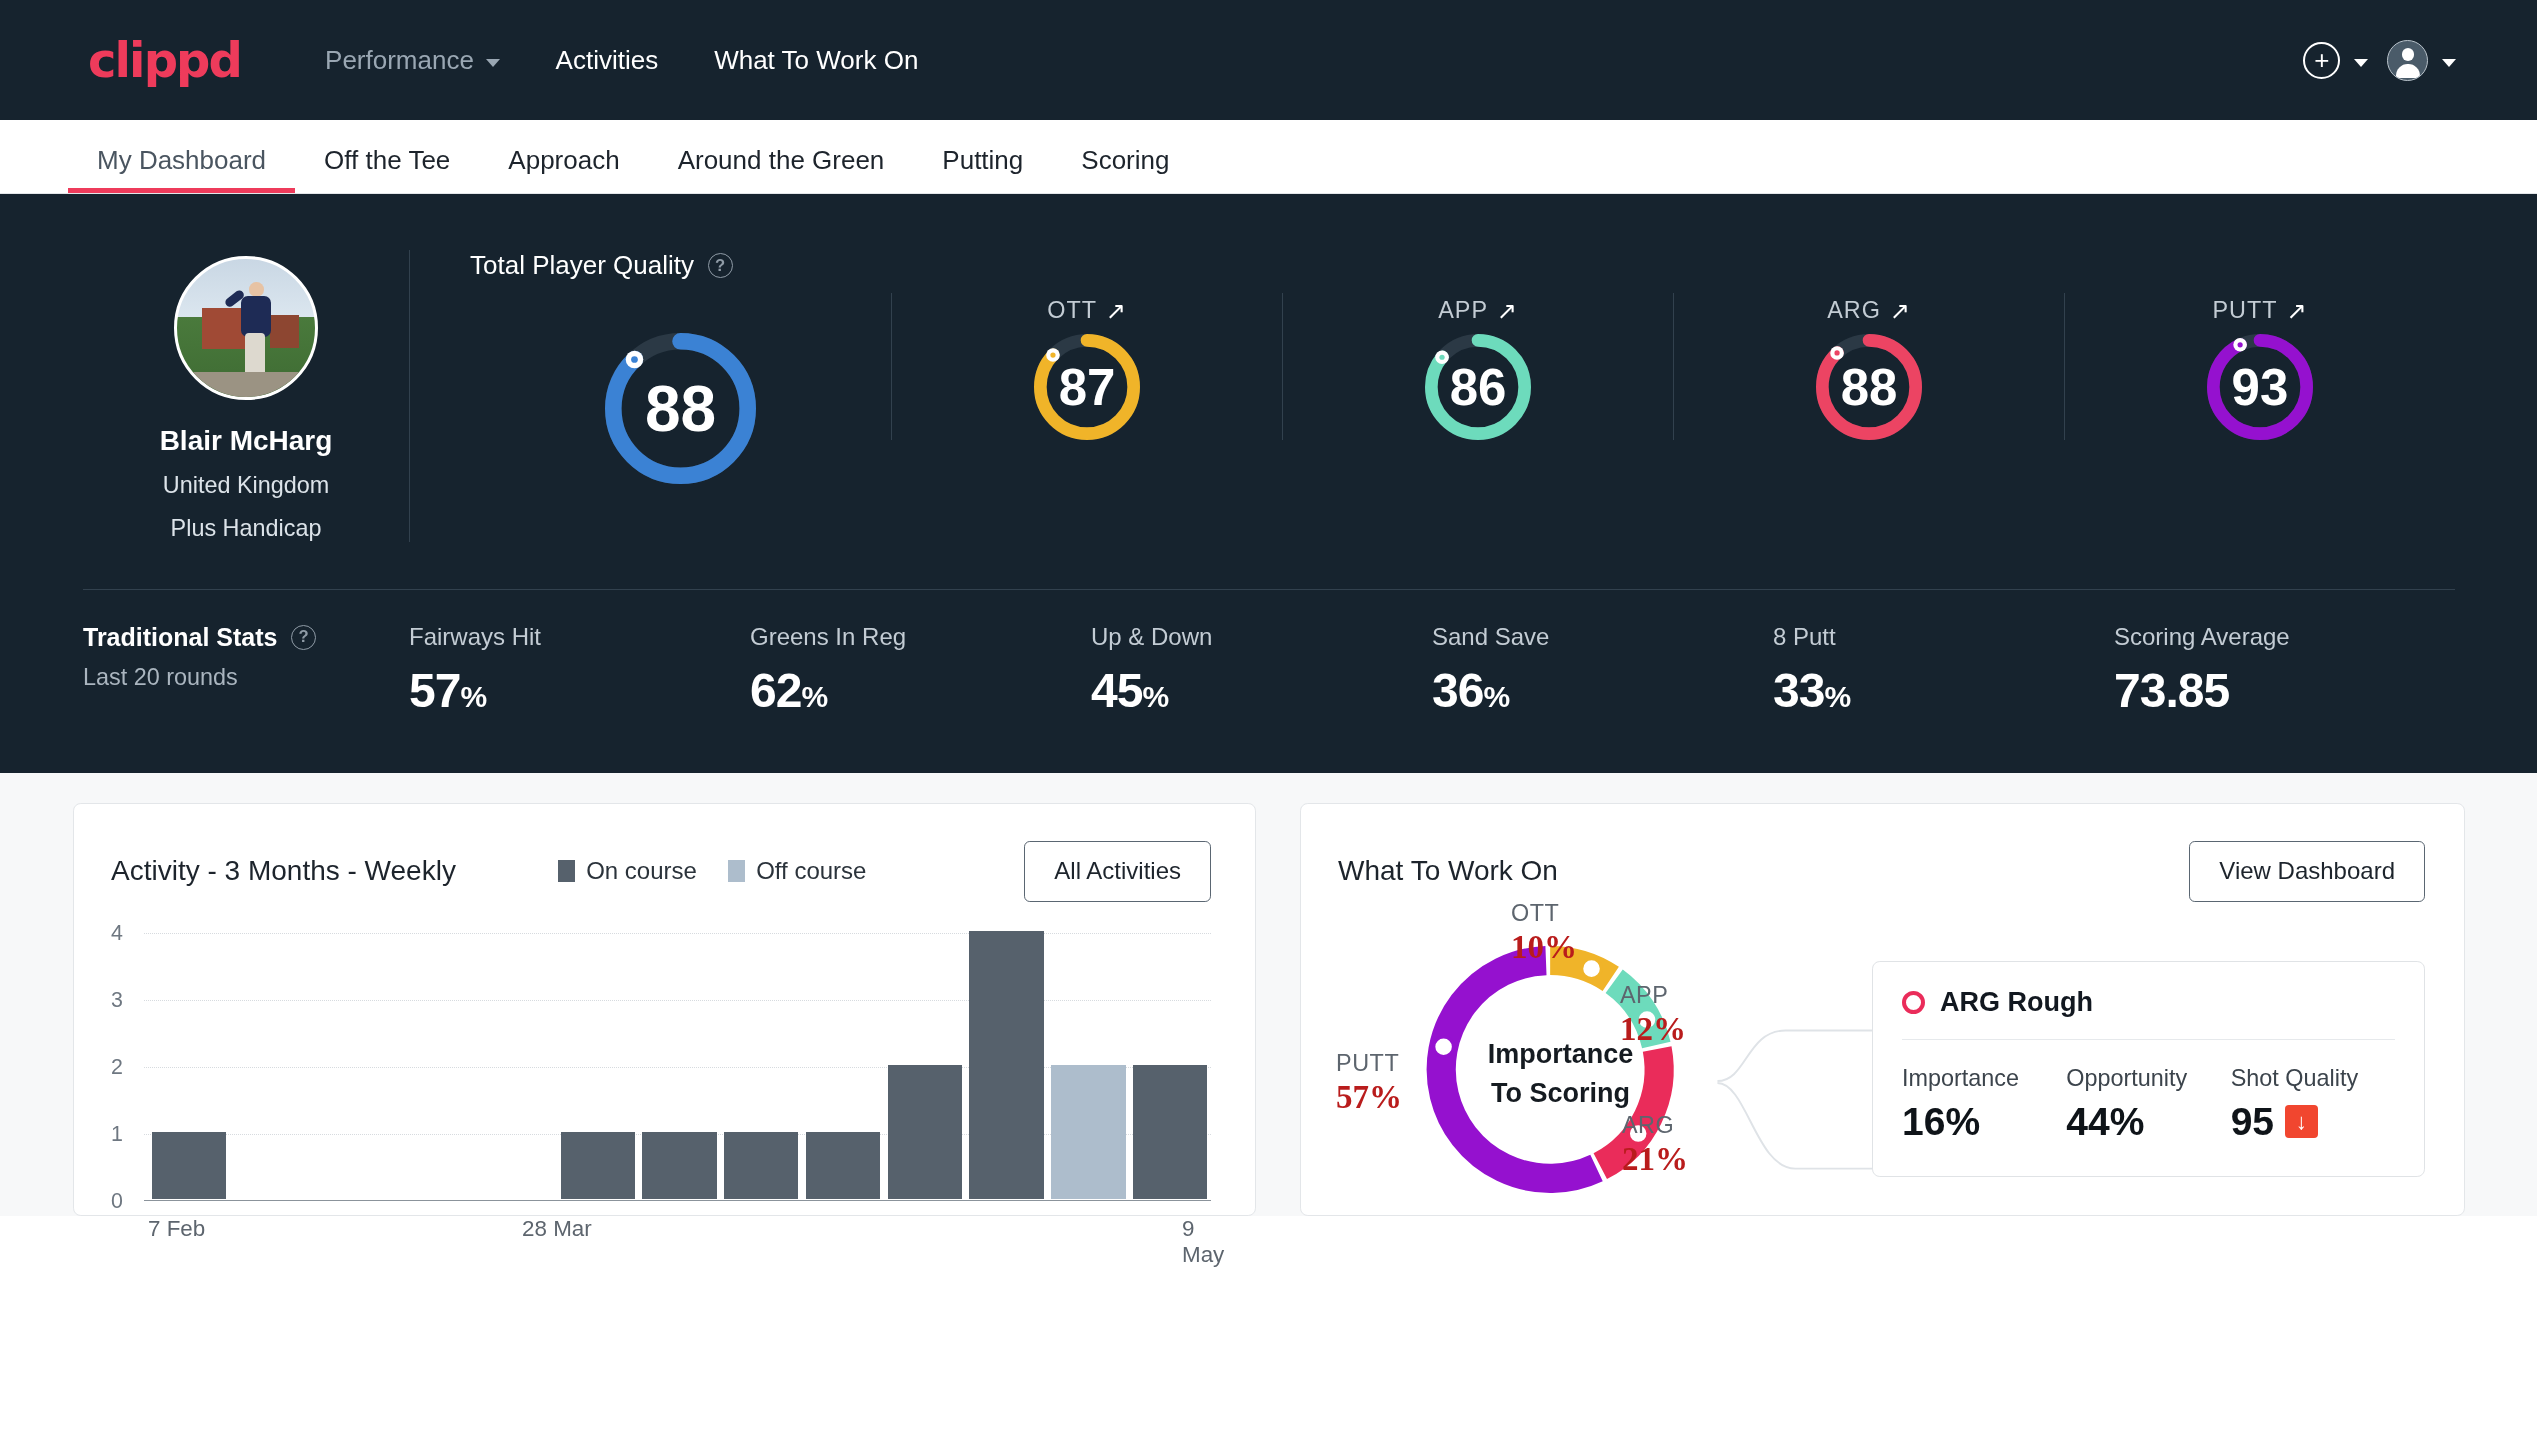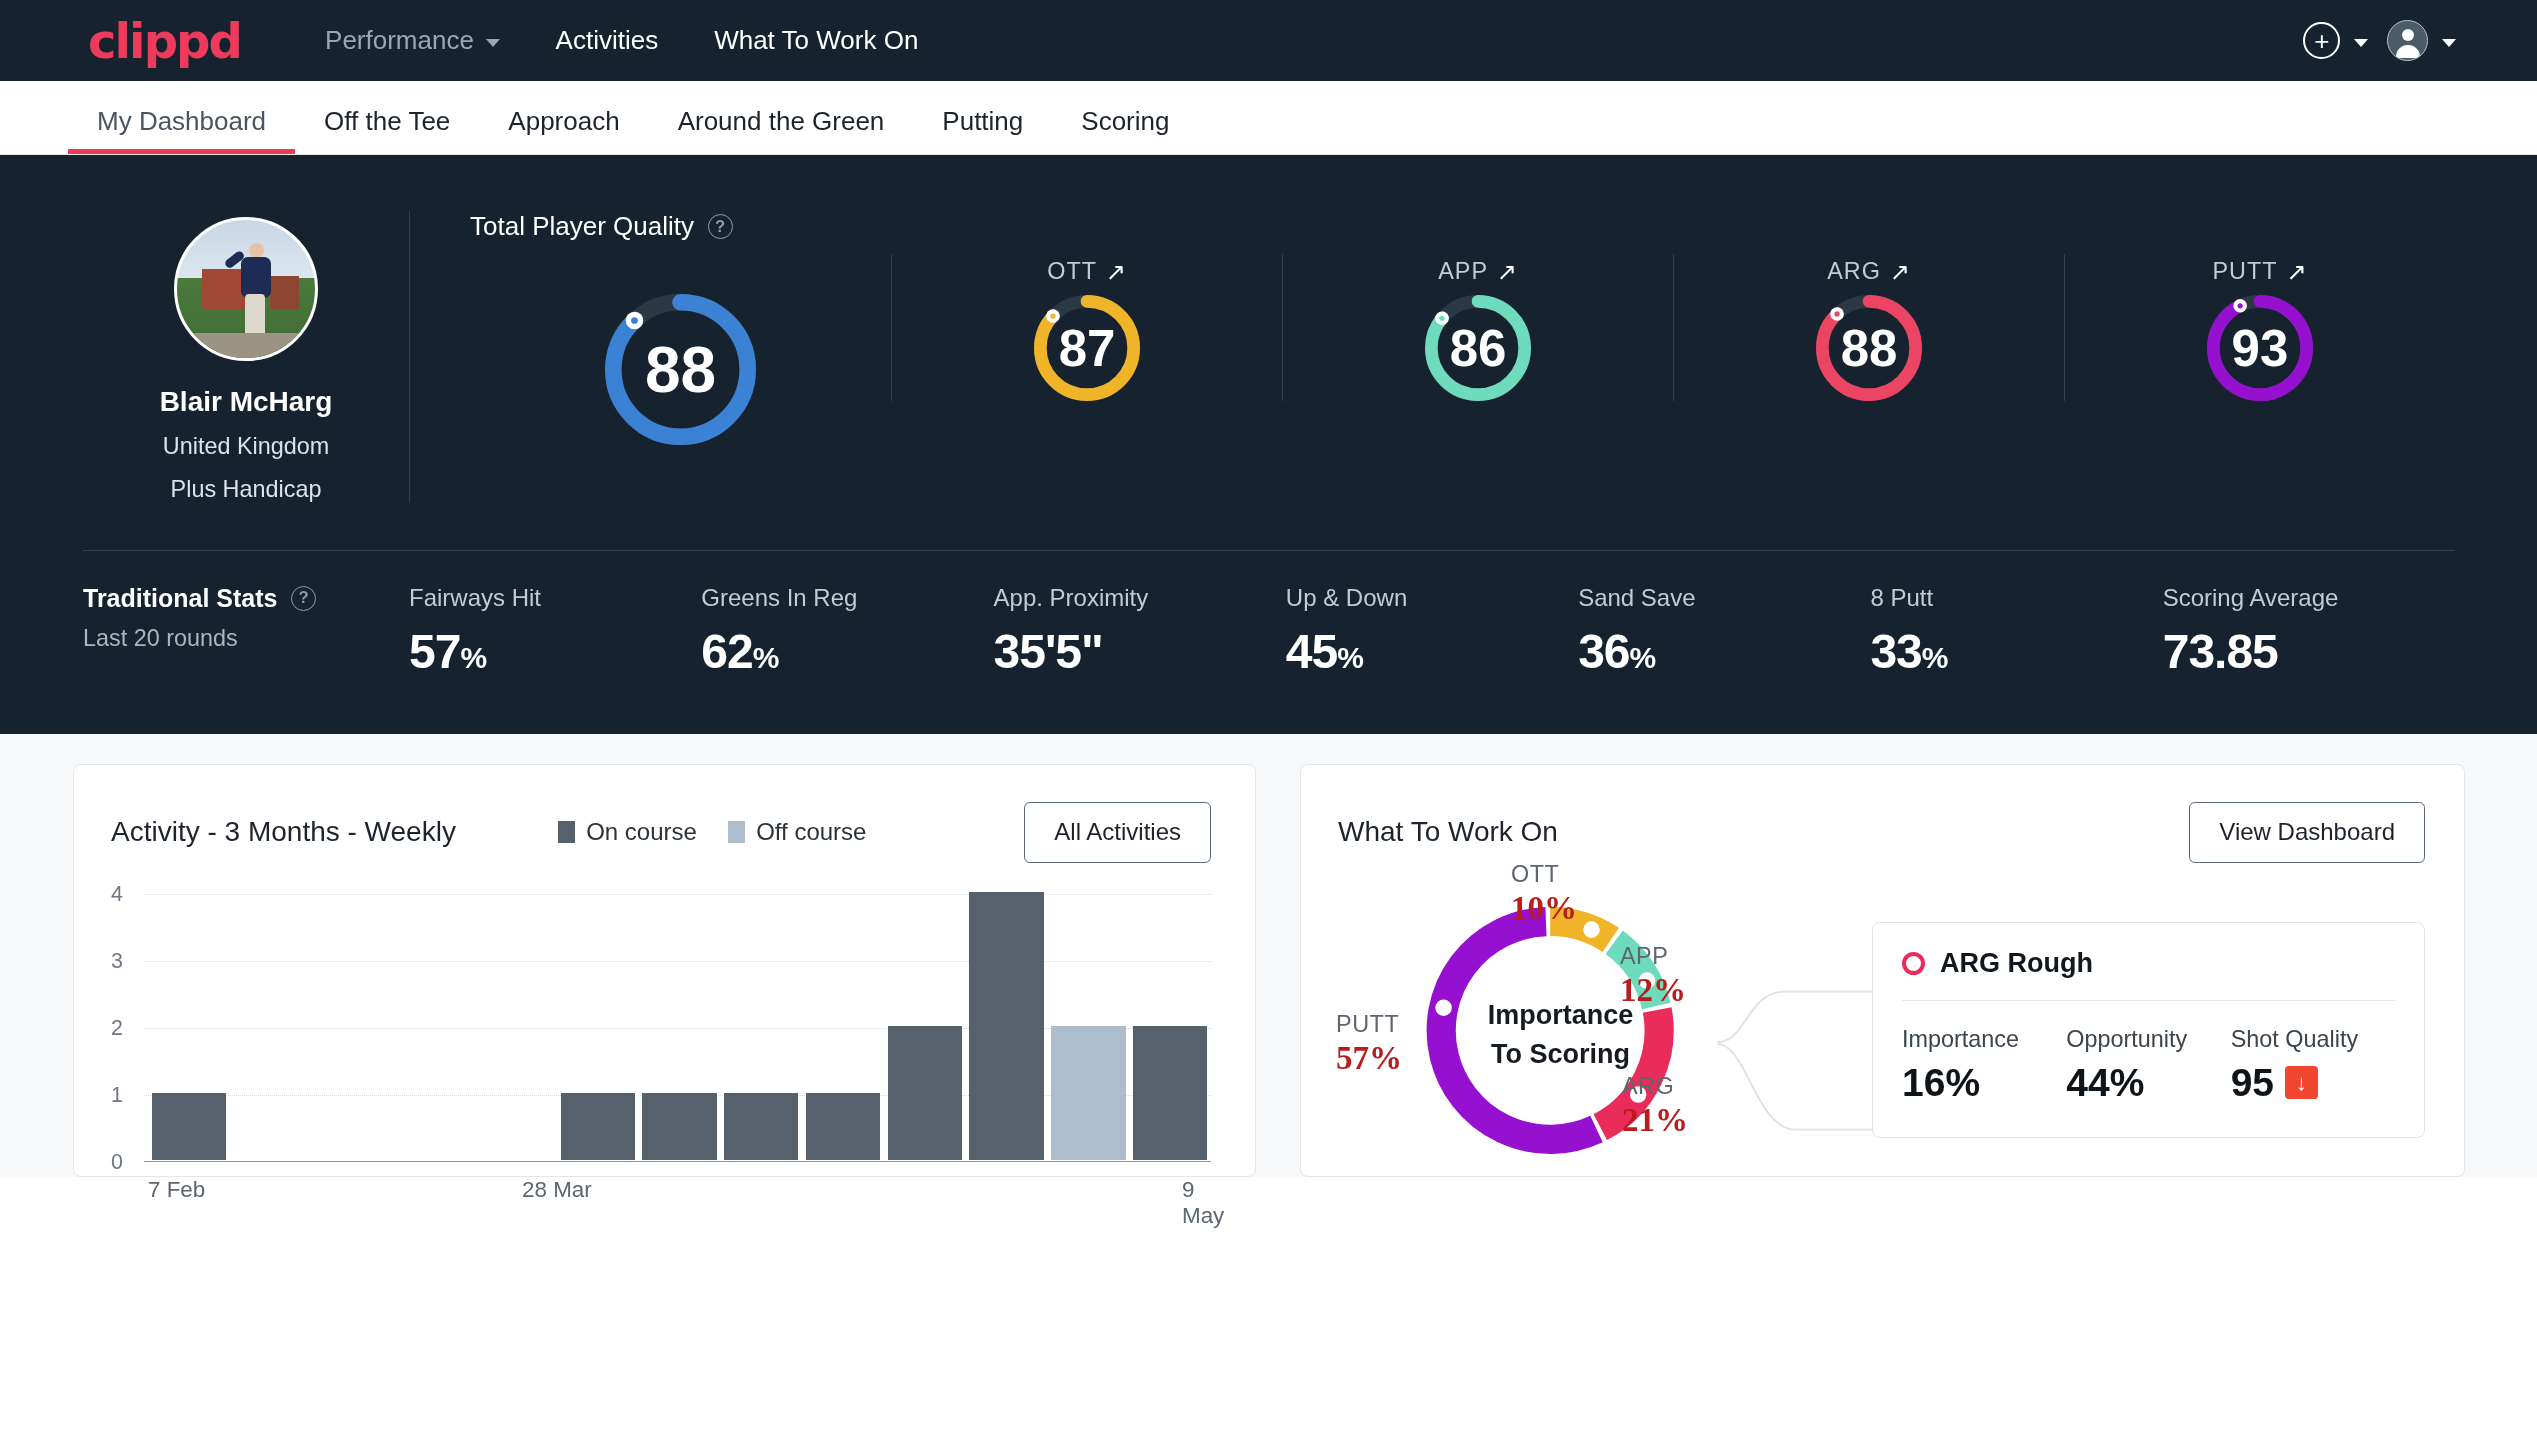--- a/index.html
+++ b/index.html
@@ -5,21 +5,21 @@
   * { margin:0; padding:0; box-sizing:border-box; }
   html, body {
     width:2538px; height:1450px;
     font-family:"Liberation Sans", sans-serif;
     background:#ffffff;
     overflow:hidden;
   }
 
   
   .topnav{
-    height:81px; background:#16232e; display:flex; align-items:center;
+    height:120px; background:#16232e; display:flex; align-items:center;
     padding:0 43px; position:relative;text-align:right;
   }
   .logo{
     color:#ee3b5b; font-size:48px; font-weight:bold; letter-spacing:-1.9px;
     margin-left:45px; font-family:"DejaVu Sans", sans-serif;
   }
   .navlinks{ display:flex; align-items:center; margin-left:84px; gap:56px; }
   .navlink{
     color:#ffffff; font-size:26px; display:flex; align-items:center; gap:11.7px;
     cursor:pointer; white-space:nowrap;
@@ -301,24 +301,20 @@
       <div class="trad-sub">Last 20 rounds</div>
     </div>
     <div class="stats" id="stats">
         <div class="statcell">
           <div class="stat-l">Fairways Hit</div>
     <div class="stat-v"><span>57</span><span class="u">%</span></div>
         </div>
         <div class="statcell">
           <div class="stat-l">Greens In Reg</div>
     <div class="stat-v"><span>62</span><span class="u">%</span></div>
-        </div>
-        <div class="statcell">
-          <div class="stat-l">App. Proximity</div>
-    <div class="stat-v"><span>35'5"</span><span class="u"></span></div>
         </div>
         <div class="statcell">
           <div class="stat-l">Up &amp; Down</div>
     <div class="stat-v"><span>45</span><span class="u">%</span></div>
         </div>
         <div class="statcell">
           <div class="stat-l">Sand Save</div>
     <div class="stat-v"><span>36</span><span class="u">%</span></div>
         </div>
         <div class="statcell">

